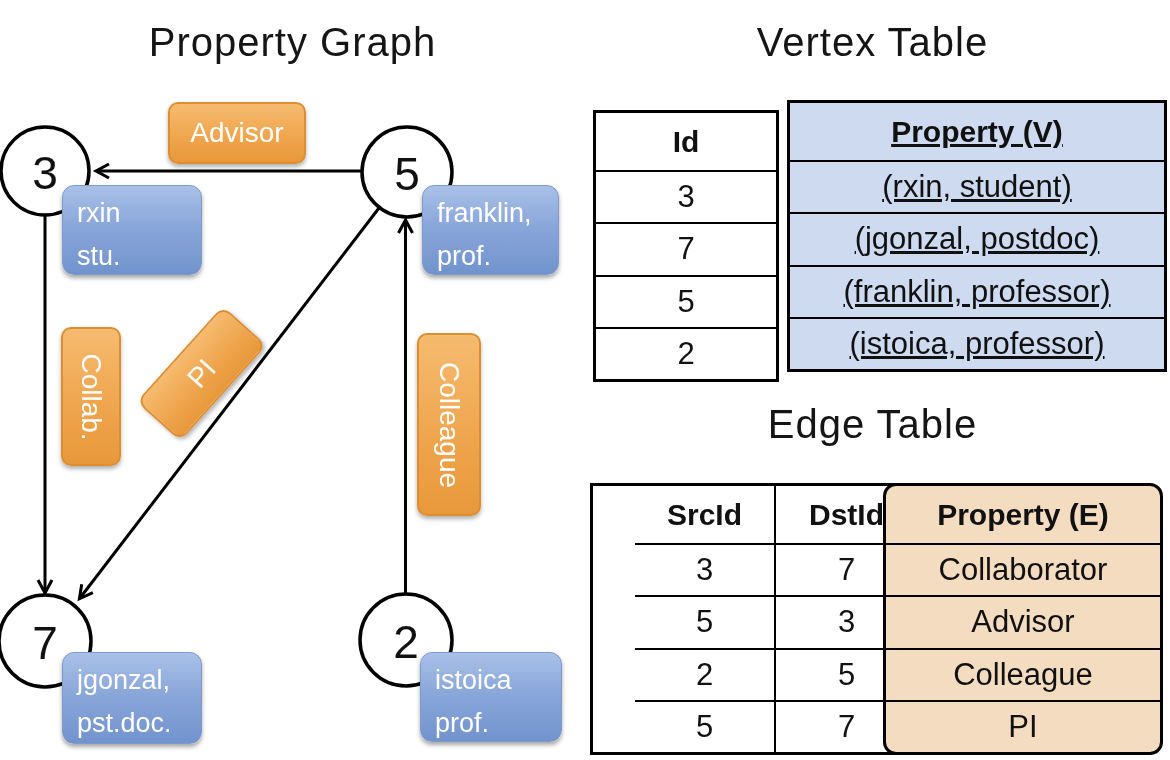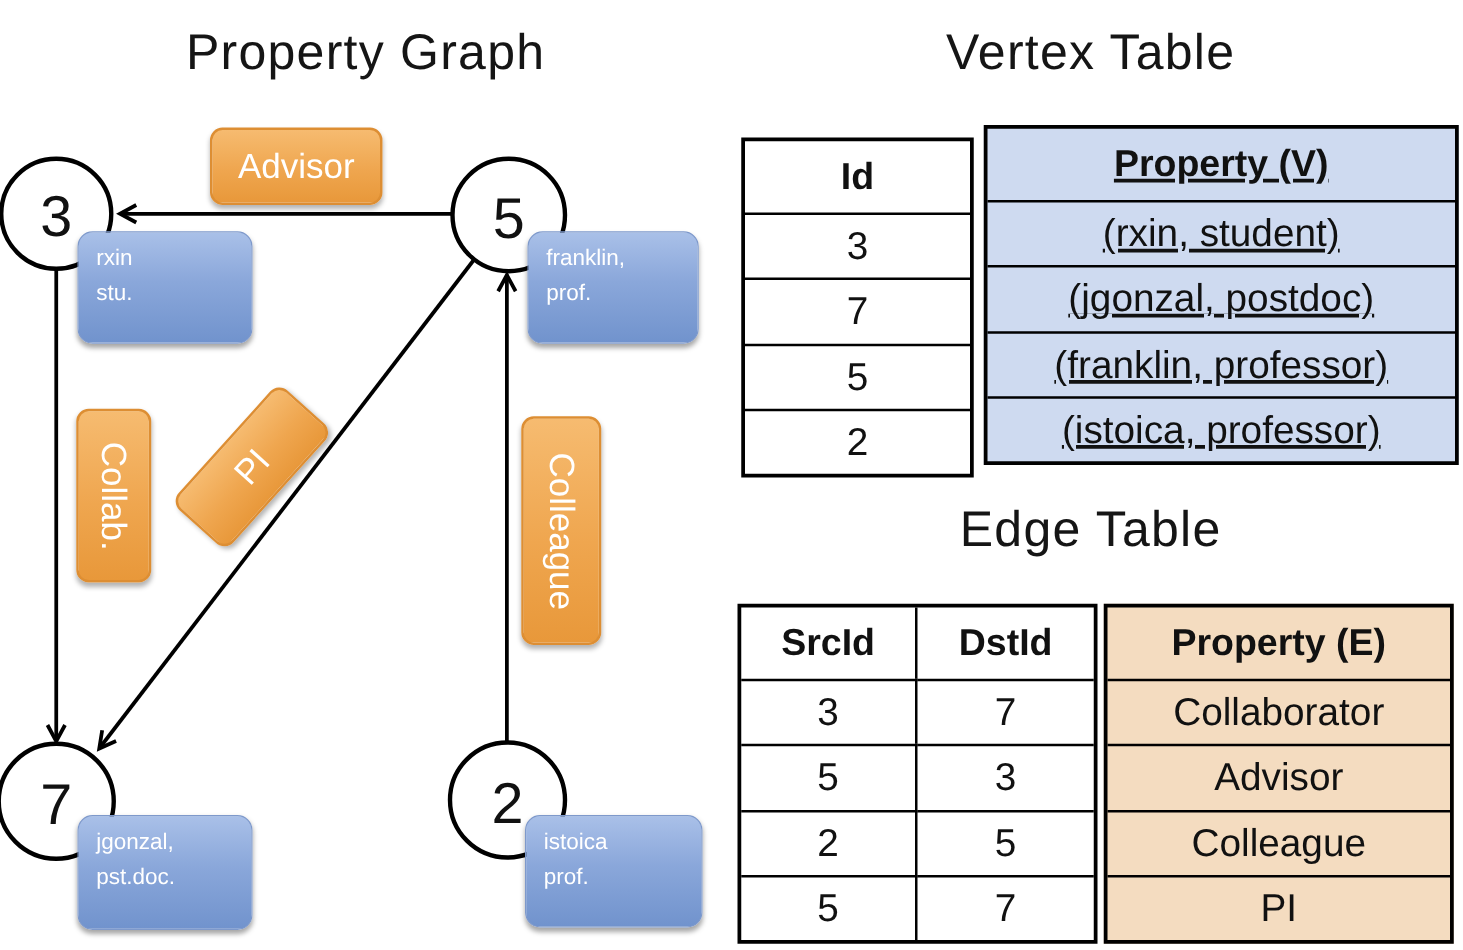--- a/index.html
+++ b/index.html
@@ -14,34 +14,34 @@
           background:linear-gradient(180deg,#F6BB70 0%,#EFA64F 55%,#E8983A 100%);
           border:2px solid #DD8E33;border-radius:10px;
           box-shadow:0 3px 4px rgba(0,0,0,0.3);
           color:#fff;font-size:28px;}
   .olabel.vert span{transform:rotate(90deg);white-space:nowrap;}
   .olabel.diag{transform:rotate(-48deg);}
   .plabel{position:absolute;z-index:4;
           background:linear-gradient(180deg,#A9C0E8 0%,#8AA7DA 45%,#7193CD 100%);
           border:1px solid #7E99CB;border-radius:12px;
           box-shadow:0 3px 4px rgba(0,0,0,0.35);
-          color:#fff;font-size:18px;line-height:1.58;padding:6px 0 0 14px;}
+          color:#fff;font-size:27px;line-height:1.58;padding:6px 0 0 14px;}
   .tbl{position:absolute;border:3px solid #000;display:grid;background:#fff;z-index:2;}
   .tbl .cell{display:flex;align-items:center;justify-content:center;font-size:31px;}
   .tbl .head{font-weight:700;font-size:30px;}
   .vt-id{left:593px;top:110px;width:180px;height:266px;grid-template-rows:57px 1fr 1fr 1fr 1fr;}
   .vt-prop{left:787px;top:100px;width:374px;height:266px;grid-template-rows:57px 1fr 1fr 1fr 1fr;
            background:#CEDAF0;text-decoration:underline;}
   .vt-id .cell + .cell, .vt-prop .cell + .cell{border-top:2px solid #000;}
   .et-src{left:590px;top:483px;width:282px;height:266px;
-          grid-template-columns:1fr 1fr;grid-template-rows:57px 1fr 1fr 1fr 1fr;}
+          grid-template-columns:1fr 1fr;grid-template-rows:57px 1fr 1fr 1fr 1fr;padding-left:42px;}
   .et-src .cell:nth-child(odd){border-right:2px solid #000;}
   .et-src .cell:nth-child(n+3){border-top:2px solid #000;}
   .et-prop{left:883px;top:483px;width:274px;height:266px;grid-template-rows:57px 1fr 1fr 1fr 1fr;
-           background:#F4DCC0;}
+           background:#F4DCC0;border-radius:13px;}
   .et-prop .cell + .cell{border-top:2px solid #000;}
 </style>
 </head>
 <body>
 
 <div class="title" style="left:0;top:20px;width:585px;">Property Graph</div>
 <div class="title" style="left:585px;top:20px;width:575px;">Vertex Table</div>
 <div class="title" style="left:585px;top:402px;width:575px;">Edge Table</div>
 
 <svg class="graph-svg" width="585" height="760" viewBox="0 0 585 760">

